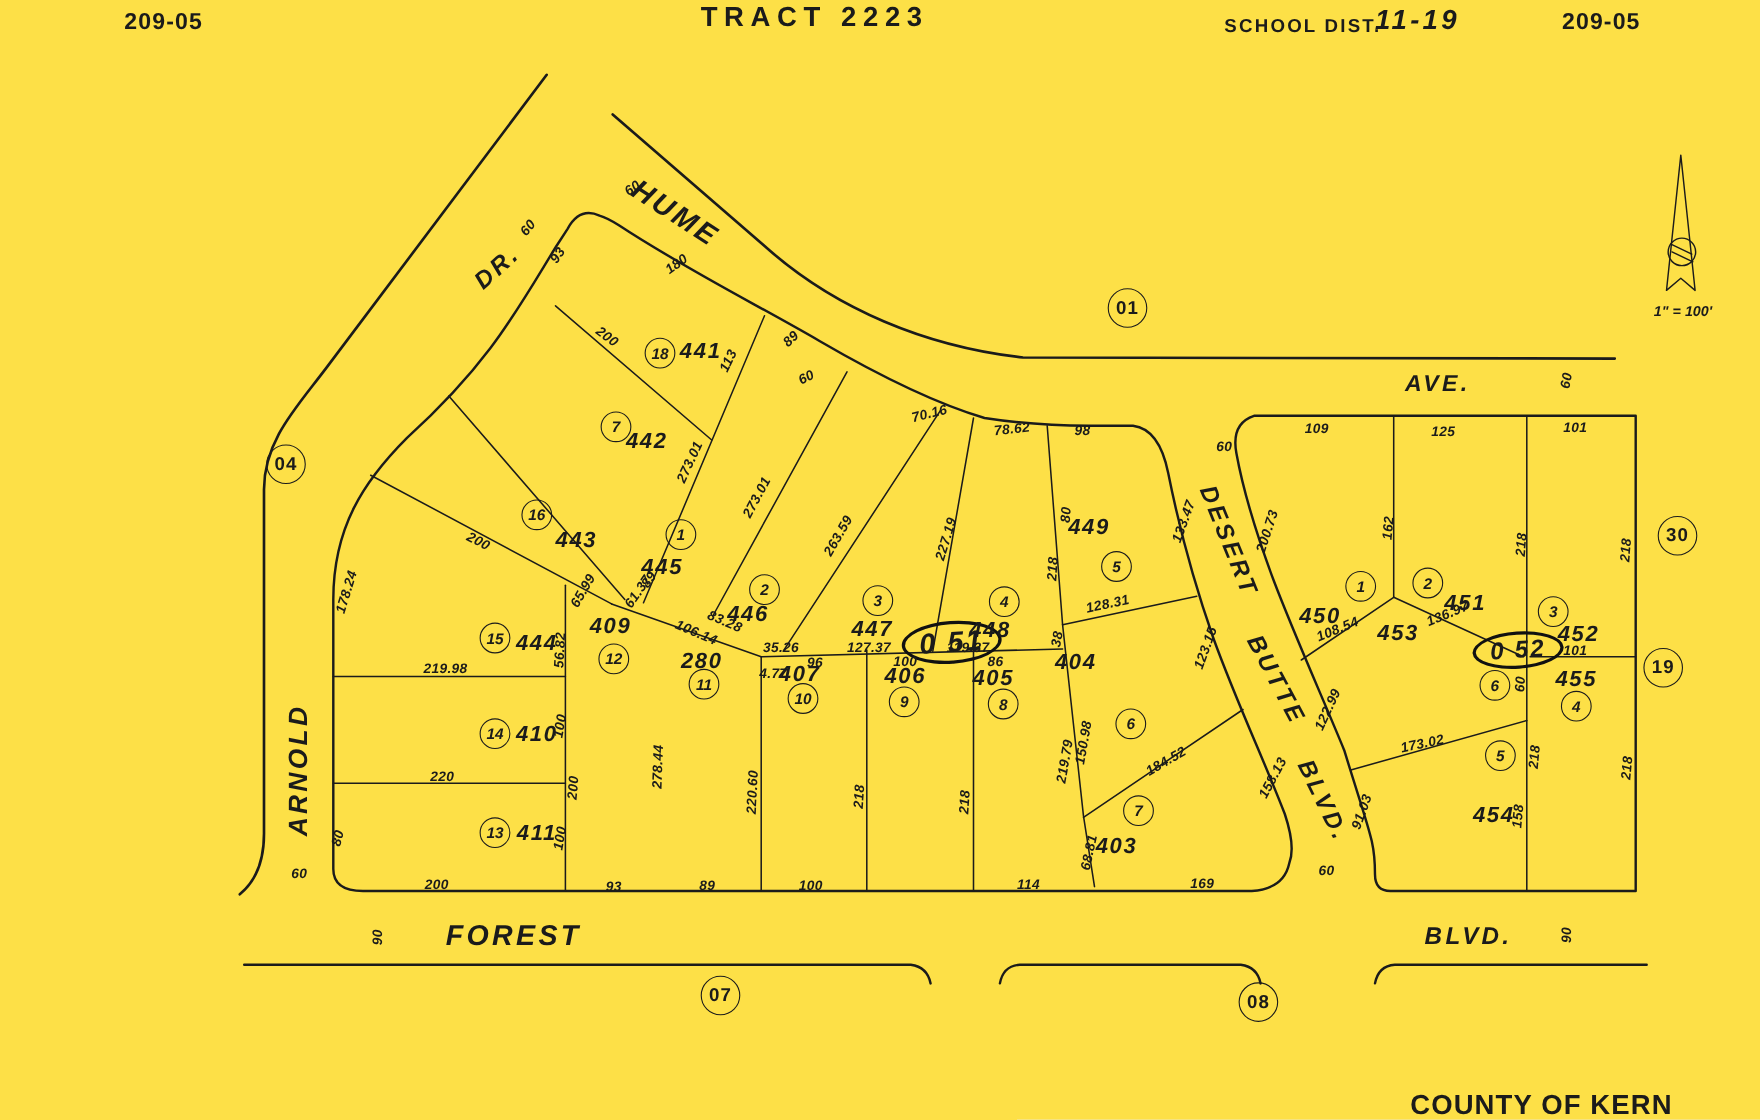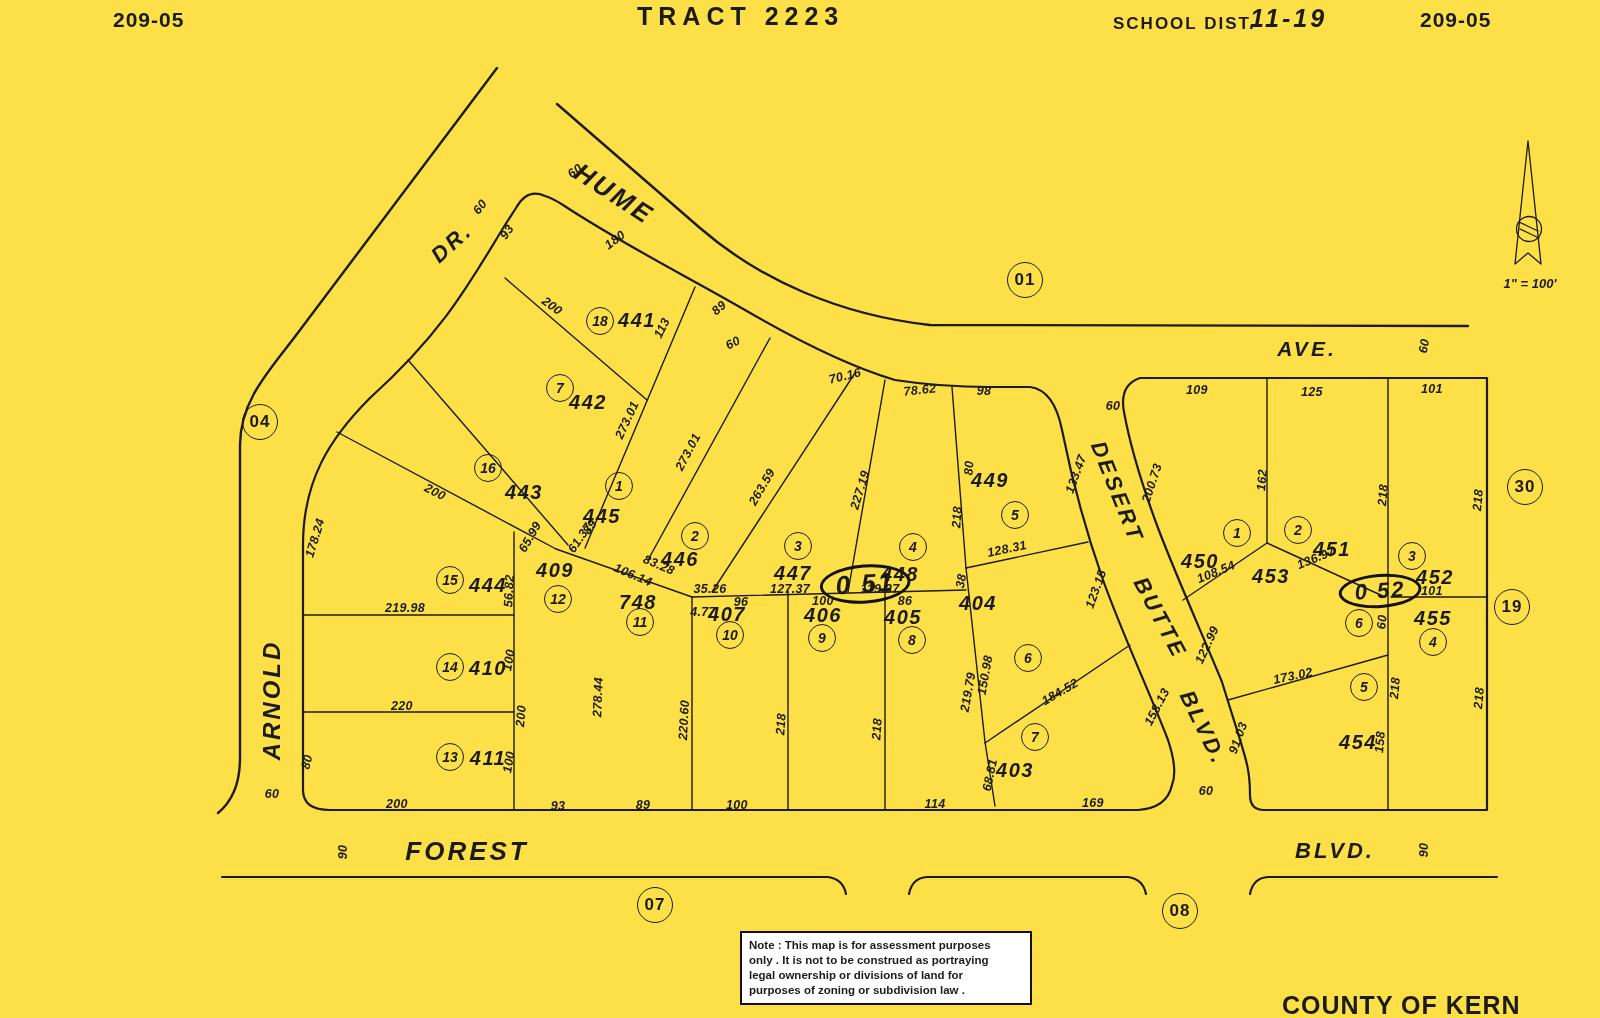--- a/index.html
+++ b/index.html
@@ -108,21 +108,21 @@
       <div class="lbl dim" style="left: 575px; top: 171px; transform: translate(-50%, -50%) rotate(-35deg);">60</div>
       <div class="lbl dim" style="left: 272px; top: 794px; transform: translate(-50%, -50%) rotate(0deg);">60</div>
       <div class="lbl dim" style="left: 343px; top: 852px; transform: translate(-50%, -50%) rotate(-90deg);">90</div>
       <div class="lbl dim" style="left: 1424px; top: 850px; transform: translate(-50%, -50%) rotate(-90deg);">90</div>
       <div class="lbl dim" style="left: 1113px; top: 406px; transform: translate(-50%, -50%) rotate(0deg);">60</div>
       <div class="lbl dim" style="left: 1206px; top: 791px; transform: translate(-50%, -50%) rotate(0deg);">60</div>
       <div class="lbl dim" style="left: 1424px; top: 346px; transform: translate(-50%, -50%) rotate(-80deg);">60</div>
       <div class="lbl ref" style="left: 1025px; top: 280px; transform: translate(-50%, -50%) rotate(0deg);">01</div>
       <div class="lbl ref" style="left: 260px; top: 422px; transform: translate(-50%, -50%) rotate(0deg);">04</div>
       <div class="lbl ref" style="left: 655px; top: 905px; transform: translate(-50%, -50%) rotate(0deg);">07</div>
-      <div class="lbl ref" style="left: 1180px; top: 911px; transform: translate(-50%, -50%) rotate(0deg);">08</div>
+      <div class="lbl ref" style="left: 1144px; top: 911px; transform: translate(-50%, -50%) rotate(0deg);">08</div>
       <div class="lbl ref" style="left: 1525px; top: 487px; transform: translate(-50%, -50%) rotate(0deg);">30</div>
       <div class="lbl ref" style="left: 1512px; top: 607px; transform: translate(-50%, -50%) rotate(0deg);">19</div>
       <div class="lbl oval" style="left: 865px; top: 584px; font-size: 26px; transform: translate(-50%, -50%) rotate(-4deg);">0 51</div>
       <div class="lbl oval" style="left: 1380px; top: 591px; font-size: 22px; transform: translate(-50%, -50%) rotate(-4deg);">0 52</div>
       <div class="lbl lot" style="left: 600px; top: 305px; transform: translate(-50%, -50%) rotate(0deg); margin-top: 16px;">18</div>
       <div class="lbl lot" style="left: 560px; top: 388px; transform: translate(-50%, -50%) rotate(0deg);">7</div>
       <div class="lbl lot" style="left: 488px; top: 468px; transform: translate(-50%, -50%) rotate(0deg);">16</div>
       <div class="lbl lot" style="left: 450px; top: 580px; transform: translate(-50%, -50%) rotate(0deg);">15</div>
       <div class="lbl lot" style="left: 450px; top: 667px; transform: translate(-50%, -50%) rotate(0deg);">14</div>
       <div class="lbl lot" style="left: 450px; top: 757px; transform: translate(-50%, -50%) rotate(0deg);">13</div>
@@ -157,21 +157,21 @@
       <div class="lbl parcel" style="left: 1332px; top: 549px; transform: translate(-50%, -50%) rotate(0deg);">451</div>
       <div class="lbl parcel" style="left: 1435px; top: 577px; transform: translate(-50%, -50%) rotate(0deg);">452</div>
       <div class="lbl parcel" style="left: 1271px; top: 576px; transform: translate(-50%, -50%) rotate(0deg);">453</div>
       <div class="lbl parcel" style="left: 1358px; top: 742px; transform: translate(-50%, -50%) rotate(0deg);">454</div>
       <div class="lbl parcel" style="left: 1433px; top: 618px; transform: translate(-50%, -50%) rotate(0deg);">455</div>
       <div class="lbl parcel" style="left: 1015px; top: 770px; transform: translate(-50%, -50%) rotate(0deg);">403</div>
       <div class="lbl parcel" style="left: 978px; top: 603px; transform: translate(-50%, -50%) rotate(0deg);">404</div>
       <div class="lbl parcel" style="left: 903px; top: 617px; transform: translate(-50%, -50%) rotate(0deg);">405</div>
       <div class="lbl parcel" style="left: 823px; top: 615px; transform: translate(-50%, -50%) rotate(0deg);">406</div>
       <div class="lbl parcel" style="left: 727px; top: 614px; transform: translate(-50%, -50%) rotate(0deg);">407</div>
-      <div class="lbl parcel" style="left: 638px; top: 602px; transform: translate(-50%, -50%) rotate(0deg);">748</div>
+      <div class="lbl parcel" style="left: 638px; top: 602px; transform: translate(-50%, -50%) rotate(0deg);">280</div>
       <div class="lbl parcel" style="left: 555px; top: 570px; transform: translate(-50%, -50%) rotate(0deg);">409</div>
       <div class="lbl parcel" style="left: 488px; top: 668px; transform: translate(-50%, -50%) rotate(0deg);">410</div>
       <div class="lbl parcel" style="left: 488px; top: 758px; transform: translate(-50%, -50%) rotate(0deg);">411</div>
       <div class="lbl dim" style="left: 507px; top: 232px; transform: translate(-50%, -50%) rotate(-55deg);">93</div>
       <div class="lbl dim" style="left: 615px; top: 240px; transform: translate(-50%, -50%) rotate(-36deg);">180</div>
       <div class="lbl dim" style="left: 552px; top: 306px; transform: translate(-50%, -50%) rotate(37deg);">200</div>
       <div class="lbl dim" style="left: 662px; top: 328px; transform: translate(-50%, -50%) rotate(-64deg);">113</div>
       <div class="lbl dim" style="left: 719px; top: 308px; transform: translate(-50%, -50%) rotate(-42deg);">89</div>
       <div class="lbl dim" style="left: 627px; top: 420px; transform: translate(-50%, -50%) rotate(-65deg);">273.01</div>
       <div class="lbl dim" style="left: 688px; top: 452px; transform: translate(-50%, -50%) rotate(-62deg);">273.01</div>
@@ -236,22 +236,16 @@
       <div class="lbl dim" style="left: 598px; top: 697px; transform: translate(-50%, -50%) rotate(-88deg);">278.44</div>
       <div class="lbl dim" style="left: 397px; top: 804px; transform: translate(-50%, -50%) rotate(0deg);">200</div>
       <div class="lbl dim" style="left: 558px; top: 806px; transform: translate(-50%, -50%) rotate(0deg);">93</div>
       <div class="lbl dim" style="left: 643px; top: 805px; transform: translate(-50%, -50%) rotate(0deg);">89</div>
       <div class="lbl dim" style="left: 737px; top: 805px; transform: translate(-50%, -50%) rotate(0deg);">100</div>
       <div class="lbl dim" style="left: 935px; top: 804px; transform: translate(-50%, -50%) rotate(0deg);">114</div>
       <div class="lbl dim" style="left: 1093px; top: 803px; transform: translate(-50%, -50%) rotate(0deg);">169</div>
       <div class="lbl scale" style="left: 1530px; top: 283px; transform: translate(-50%, -50%) rotate(0deg);">1" = 100'</div>
     </div>
 
-  <div id="note-box">
-    <div>Note : This map is for assessment purposes</div>
-    <div>only . It is not to be construed as portraying</div>
-    <div>legal ownership or divisions of land for</div>
-    <div>purposes of zoning or subdivision law .</div>
-  </div>
 
   <div id="footer-county">COUNTY OF KERN</div>
 
 </div>
 
 </body></html>

